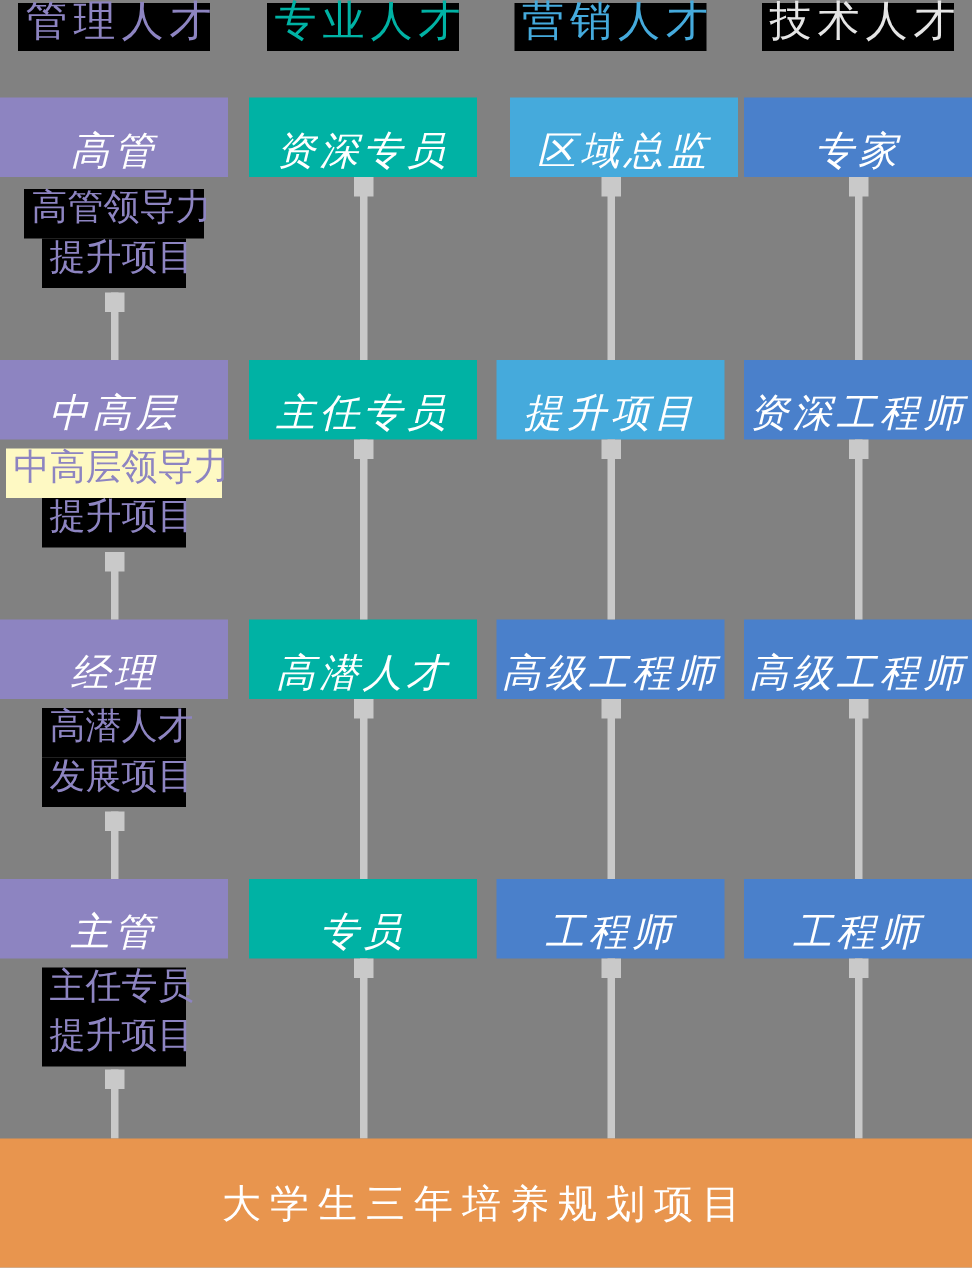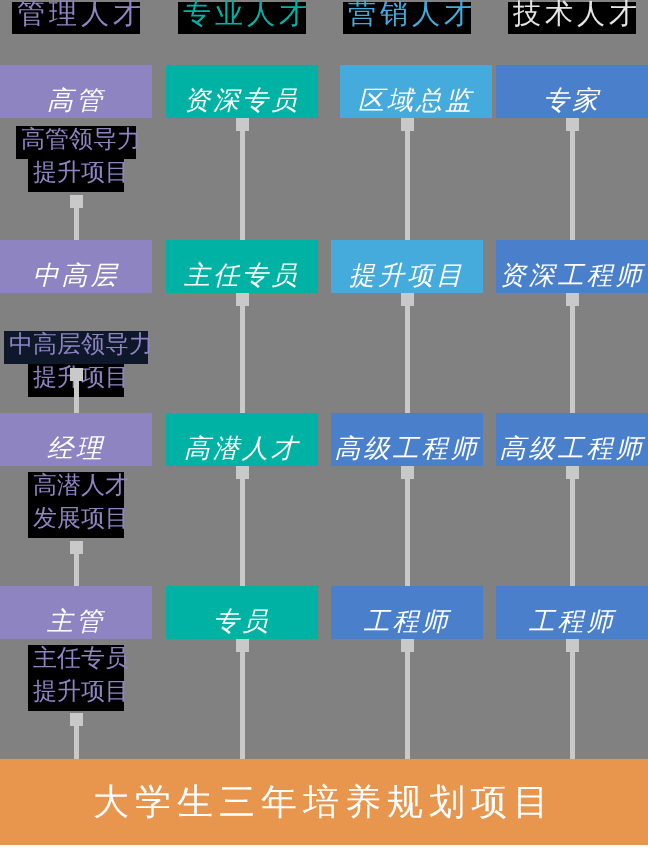--- a/index.html
+++ b/index.html
@@ -21,21 +21,21 @@
   }
   .program{
     position:absolute;left:0;width:152px;text-align:center;
     font-size:24px;line-height:33px;white-space:nowrap;
   }
   .connector{position:absolute;width:5px;}
   .cap{position:absolute;left:-4px;top:0;width:13px;height:13px;background:inherit;}
   .bottom-bar{
     position:absolute;left:0;top:759px;width:648px;height:86px;
     display:flex;align-items:center;justify-content:center;
-    color:#ffffff;font-size:36px;letter-spacing:6px;white-space:nowrap;
+    color:#ffffff;font-size:26px;letter-spacing:6px;white-space:nowrap;
   }
 </style>
 </head>
 <body>
 
 <div class="canvas">
   <div class="gray-bg" style="background-color: rgb(129, 129, 129);"></div>
 
   <div class="col-header" style="left: 0px; color: rgb(141, 132, 193);">
     <span class="hl" style="background-color: rgb(0, 0, 0);"><span class="hl-text">管理人才</span></span>
@@ -100,21 +100,21 @@
     </div>
   <div class="level-box" style="left: 496px; top: 586px; background-color: rgb(74, 128, 203);">
       <span>工程师</span>
     </div>
 
   <div class="program" style="top: 126px; color: rgb(141, 132, 193);">
     <span class="hl" style="background-color: rgb(0, 0, 0);"><span class="hl-text">高管领导力</span></span><br>
     <span class="hl" style="background-color: rgb(0, 0, 0);"><span class="hl-text">提升项目</span></span>
   </div>
   <div class="program" style="top: 299px; color: rgb(141, 132, 193);">
-    <span class="hl" style="background-color: #0f172a; margin-top: 32px;"><span class="hl-text">中高层领导力</span></span><br>
+    <span class="hl" style="background-color: #fef9c3;"><span class="hl-text">中高层领导力</span></span><br>
     <span class="hl" style="background-color: rgb(0, 0, 0);"><span class="hl-text">提升项目</span></span>
   </div>
   <div class="program" style="top: 472px; color: rgb(141, 132, 193);">
     <span class="hl" style="background-color: rgb(0, 0, 0);"><span class="hl-text">高潜人才</span></span><br>
     <span class="hl" style="background-color: rgb(0, 0, 0);"><span class="hl-text">发展项目</span></span>
   </div>
   <div class="program" style="top: 645px; color: rgb(141, 132, 193);">
     <span class="hl" style="background-color: rgb(0, 0, 0);"><span class="hl-text">主任专员</span></span><br>
     <span class="hl" style="background-color: rgb(0, 0, 0);"><span class="hl-text">提升项目</span></span>
   </div>

